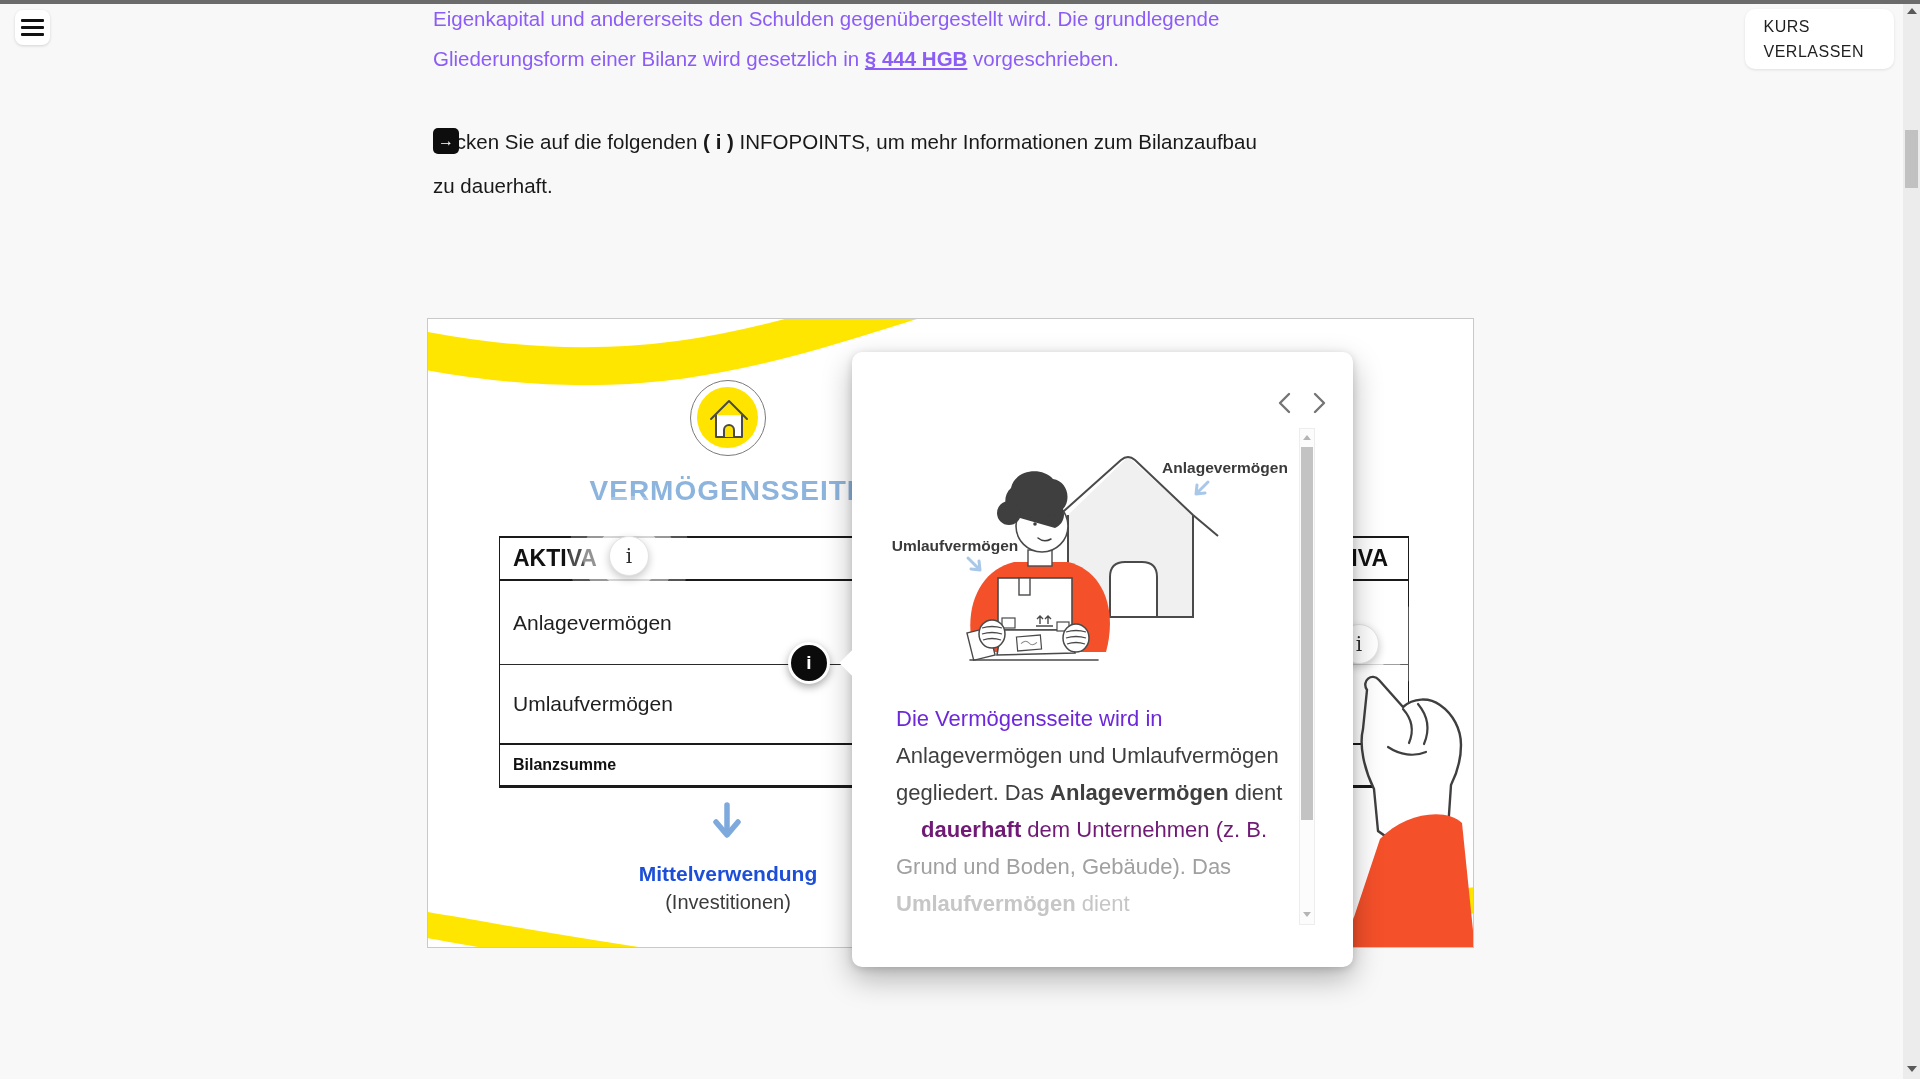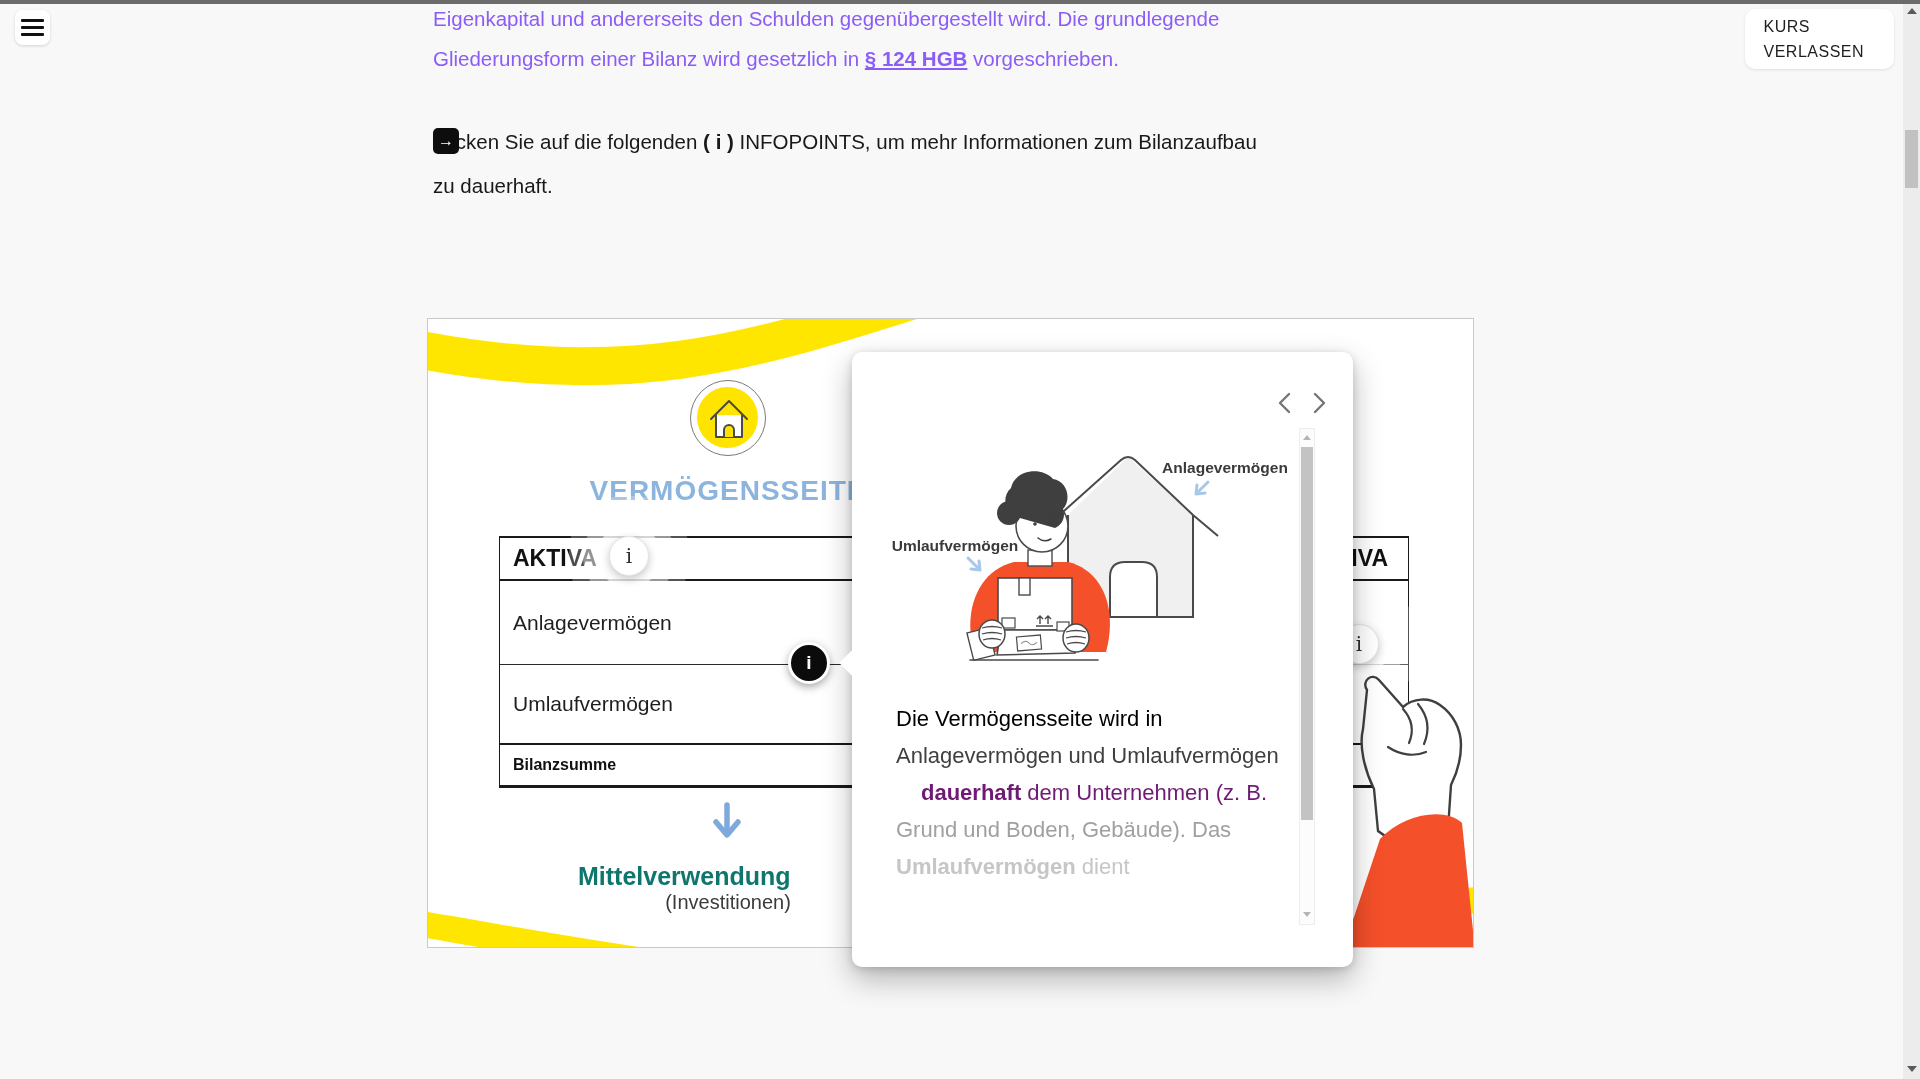--- a/index.html
+++ b/index.html
@@ -59,21 +59,21 @@
             box-sizing:border-box;display:flex;align-items:center;justify-content:center;cursor:pointer;
             font-family:"DejaVu Serif",serif;font-size:20px;color:#2e2e2e;
             box-shadow:0 3px 8px rgba(0,0,0,.22),0 0 0 12px rgba(255,255,255,.6),0 0 0 26px rgba(255,255,255,.4),0 0 0 40px rgba(255,255,255,.25);}
   .ip1{left:181px;top:217px;z-index:6;}
   .ip3{left:911px;top:305px;z-index:5;}
   .ip-black{position:absolute;left:360px;top:323px;width:36px;height:36px;border-radius:50%;background:#0b0b0b;
             border:3px solid #fff;box-shadow:0 3px 8px rgba(0,0,0,.35);display:flex;align-items:center;justify-content:center;
             font-size:19px;font-weight:700;color:#fff;cursor:pointer;z-index:7;}
 
   .flow-arrow{position:absolute;left:284px;top:483px;z-index:5;}
-  .flow-label{position:absolute;left:150px;top:543px;width:300px;text-align:left;font-size:25px;font-weight:700;color:#0f766e;}
+  .flow-label{position:absolute;left:150px;top:543px;width:300px;text-align:center;font-size:21px;font-weight:700;color:#1d4ed8;}
   .flow-sublabel{position:absolute;left:150px;top:572px;width:300px;text-align:center;font-size:20px;color:#3b3b3b;}
 
   .hand-svg{position:absolute;left:900px;top:290px;z-index:8;pointer-events:none;}
 
   
   .popup{position:absolute;left:852px;top:352px;width:501px;height:615px;background:#fff;border-radius:10px;z-index:10;
          box-shadow:0 12px 30px rgba(0,0,0,.28),0 2px 8px rgba(0,0,0,.15);}
   .popup::before{content:"";position:absolute;left:-9px;top:302px;width:18px;height:18px;background:#fff;transform:rotate(45deg);}
   .nav-btn{position:absolute;top:37px;width:28px;height:28px;display:flex;align-items:center;justify-content:center;cursor:pointer;}
   .nav-prev{left:418px;} .nav-next{left:454px;}
@@ -105,21 +105,21 @@
     <span>KURS VERLASSEN</span>
   </div>
 
   <div class="vsb-track"></div>
   <div class="vsb-up"></div>
   <div class="vsb-thumb"></div>
   <div class="vsb-down"></div>
 
   <div class="intro-p">
       <div class="tl"><span>Eigenkapital und andererseits den Schulden gegenübergestellt wird. Die grundlegende</span></div>
-      <div class="tl"><span>Gliederungsform einer Bilanz wird gesetzlich in </span><span style="font-weight: 700; text-decoration: underline;">§ 124 HGB</span><span> vorgeschrieben.</span></div>
+      <div class="tl"><span>Gliederungsform einer Bilanz wird gesetzlich in </span><span style="font-weight: 700; text-decoration: underline;">§ 444 HGB</span><span> vorgeschrieben.</span></div>
     </div>
 
   <div class="instr">
     <span class="instr-icon">→</span>
   <div class="tl"><span>Klicken Sie auf die folgenden </span><span style="font-weight: 700;">( i )</span><span> INFOPOINTS, um mehr Informationen zum Bilanzaufbau</span></div>
       <div class="tl"><span>zu dauerhaft.</span></div>
     </div>
 
   <div class="card">
 
@@ -233,21 +233,22 @@
 
       <path d="M118,248 L246,248" stroke="#4a4a4a" stroke-width="1.6" stroke-linecap="round"></path>
 
       <text x="373" y="61" text-anchor="middle" font-size="15.5" font-weight="700" fill="#3a3a3a">Anlagevermögen</text>
       <path d="M356,70 L345,81 M345,73 L344,82 L353,81" fill="none" stroke="#a9c7e8" stroke-width="3" stroke-linecap="round" stroke-linejoin="round"></path>
       <text x="103" y="139" text-anchor="middle" font-size="15.5" font-weight="700" fill="#3a3a3a">Umlaufvermögen</text>
       <path d="M116,146 L127,157 M119,157 L128,158 L127,149" fill="none" stroke="#a9c7e8" stroke-width="3" stroke-linecap="round" stroke-linejoin="round"></path>
     </svg>
 
     <div class="pp-text">
-        <div class="tl" style="color: #000000;"><span>Die Vermögensseite wird in</span></div>
+        <div class="tl" style="color: #6d28d9;"><span>Die Vermögensseite wird in</span></div>
         <div class="tl" style="color: rgb(63, 63, 63);"><span>Anlagevermögen und Umlaufvermögen</span></div>
+        <div class="tl" style="color: rgb(63, 63, 63);"><span>gegliedert. Das </span><span style="font-weight: 700;">Anlagevermögen</span><span> dient</span></div>
         <div class="tl" style="color: #701a75; margin-left: 25px;"><span style="font-weight: 700;">dauerhaft</span><span> dem Unternehmen (z. B.</span></div>
         <div class="tl" style="color: rgb(160, 160, 160);"><span>Grund und Boden, Gebäude). Das</span></div>
         <div class="tl" style="color: rgb(198, 198, 198);"><span style="font-weight: 700;">Umlaufvermögen</span><span> dient</span></div>
       </div>
   </div>
 
 </div>
 
 </body></html>

